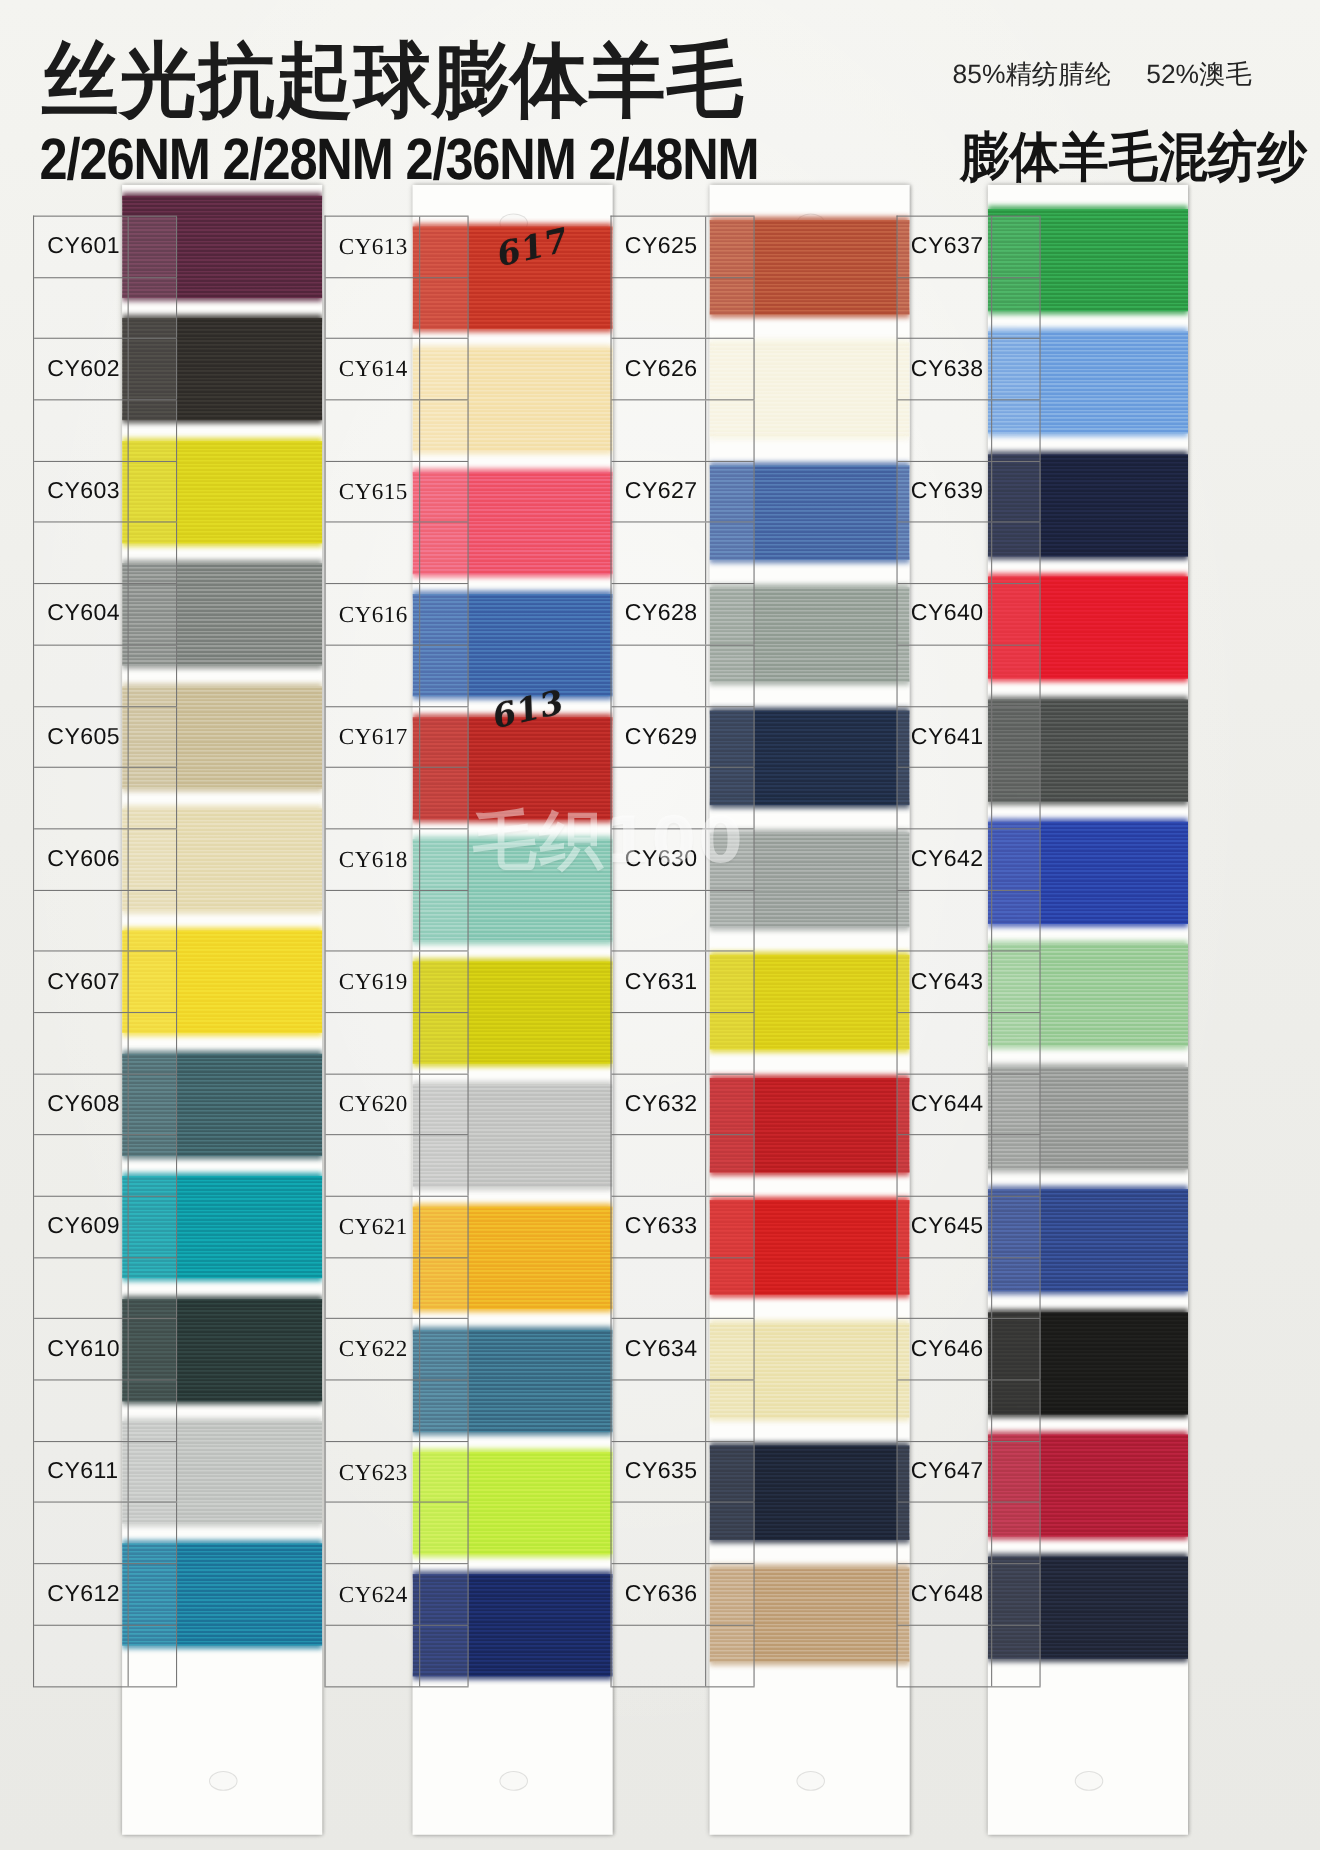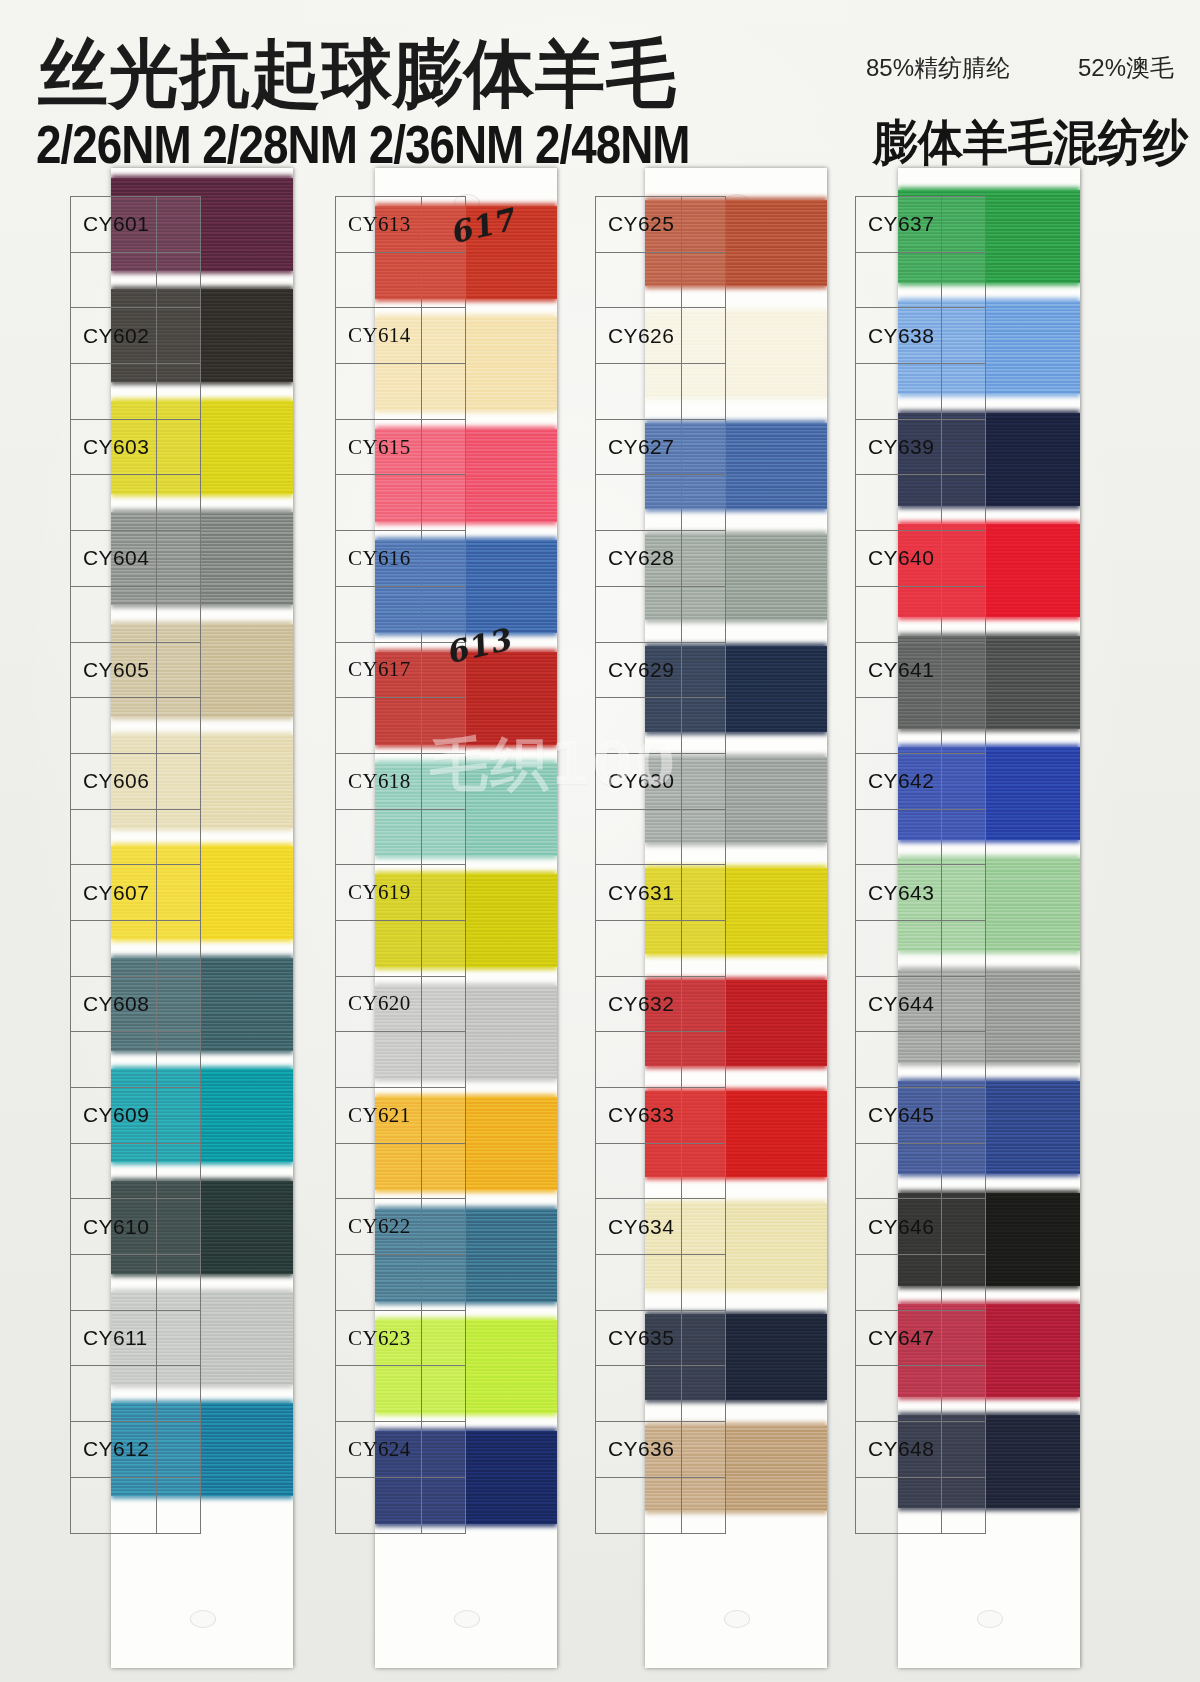--- a/index.html
+++ b/index.html
@@ -37,36 +37,35 @@
     font-family:"Liberation Sans",sans-serif;
     transform:scaleY(1.18) scaleX(1.02);transform-origin:left top;
   }
   .comp{
     position:absolute;right:14px;top:55px;width:320px;
     text-align:left;color:#252525;line-height:1.12;
   }
   .comp-row{display:flex;font-size:24px;white-space:nowrap;}
   .comp-row .a{width:176px;}
   .comp-row .b{}
-  .comp-row.cn{letter-spacing:0px;gap:36px;}
+  .comp-row.cn{letter-spacing:0px;}
   .subtitle-cn{
     position:absolute;right:12px;top:118px;
     font-size:45px;font-weight:bold;color:#141414;line-height:1;
     font-family:"DejaVu Sans","Liberation Sans",sans-serif;
     transform:scaleY(1.08);transform-origin:right top;
     white-space:nowrap;
   }
 
   
   .colgroup{position:absolute;top:196px;}
   .labelgrid{
     position:absolute;top:0;left:0;
     border-top:1.4px solid #777;
     border-left:1.4px solid #777;
-    margin-left:40px;
   }
   .lrow{
     display:flex;
     box-sizing:border-box;
     border-bottom:1.4px solid #777;
     height:55.7px;
     align-items:center;
   }
   .lcell{
     box-sizing:border-box;

